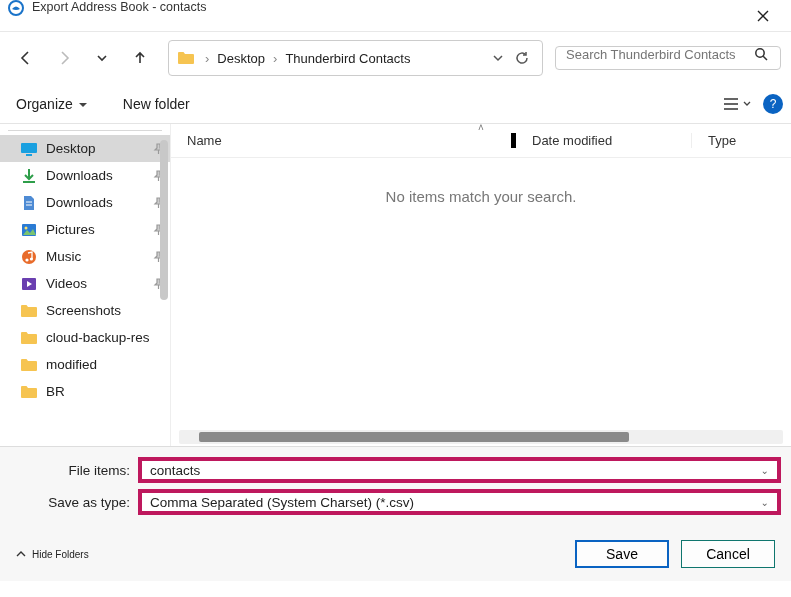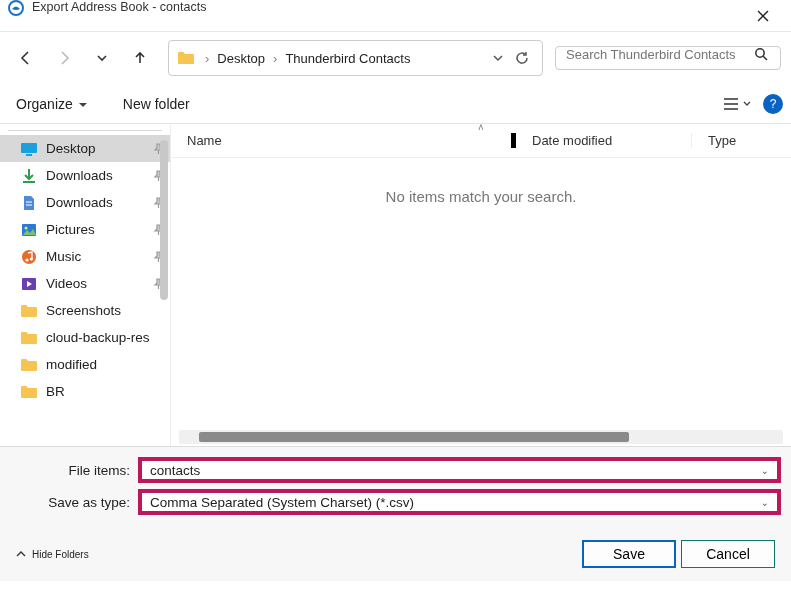--- a/index.html
+++ b/index.html
@@ -59,21 +59,21 @@
 
 .bottom { border-top:1px solid #ddd; padding:10px 10px 6px 10px; background:#f7f7f7; }
 .formrow { display:flex; align-items:center; margin-bottom:6px; }
 .formrow label { width:128px; text-align:right; padding-right:8px; font-size:13.5px; }
 .formrow .combo { flex:1; height:26px; border:4px solid #be185d; background:#fff; display:flex; align-items:center; padding:0 8px; font-size:13.5px; position:relative; }
 .formrow .combo .dd { margin-left:auto; color:#666; font-size:10px; }
 
 
 .footer { height:54px; display:flex; align-items:center; padding:0 16px; background:#f7f7f7; }
 .footer .hidef { display:flex; align-items:center; gap:6px; cursor:pointer; font-size:10px; }
-.footer .btns { margin-left:auto; display:flex; gap:5px; }
+.footer .btns { margin-left:auto; display:flex; gap:12px; }
 .footer button { width:94px; height:28px; font-size:14px; border:1px solid #0f766e; background:#fdfdfd; cursor:pointer; }
 .footer button.primary { border:2px solid #0a63c2; }
 
 svg { display:block; }
 </style>
 </head>
 <body>
 
 <div class="titlebar">
   <span class="app-icon">

